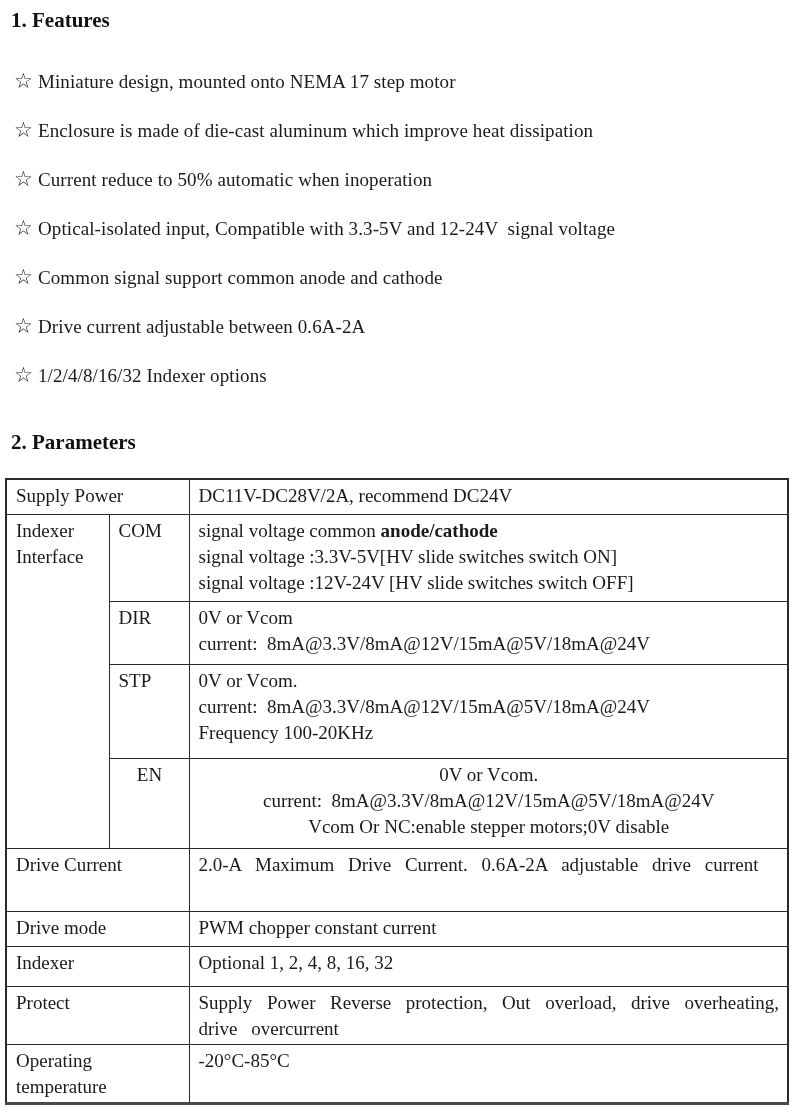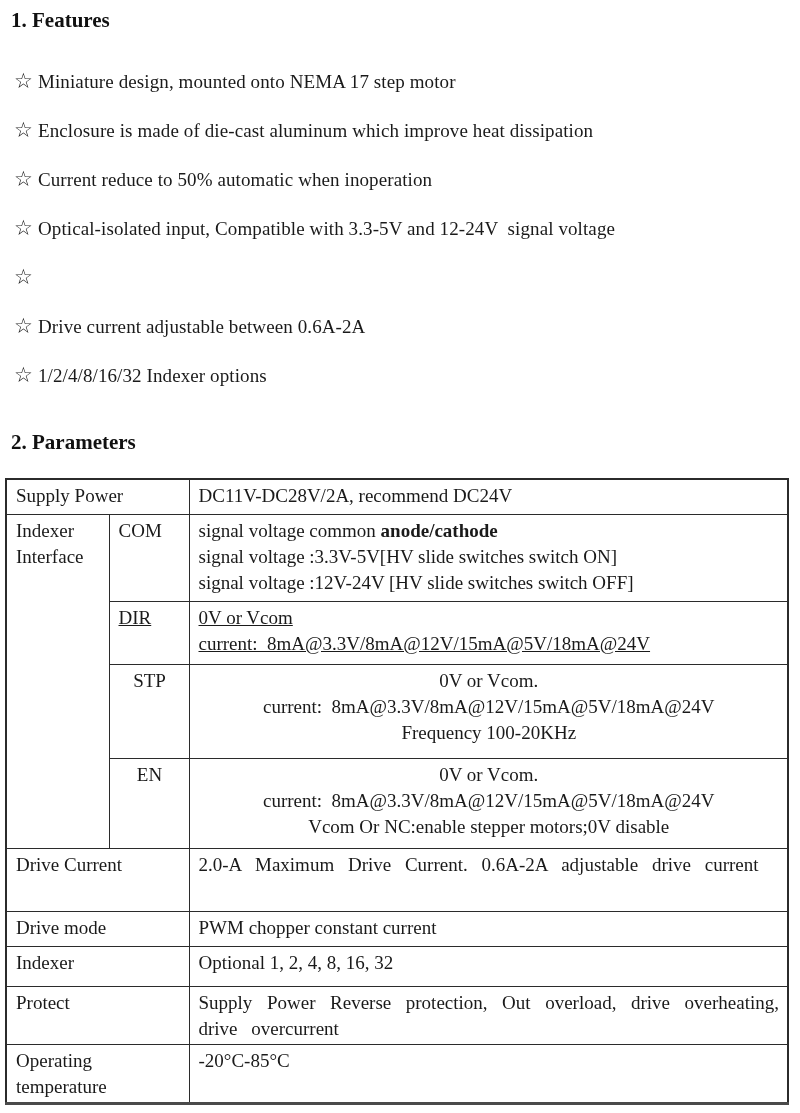--- a/index.html
+++ b/index.html
@@ -63,22 +63,22 @@
     padding: 3px 8px 2px 9px;
     line-height: 26px;
   }
   td.iface-cell { padding-top: 38px; }
   .justify { text-align: justify; word-spacing: 9px; }
   .cell-line strong { font-weight: bold; }
 
   
   tr.r-supply  { height: 35px; }
   tr.r-com     { height: 87px; }
-  tr.r-dir     { height: 63px; text-decoration: underline; }
-  tr.r-stp     { height: 94px; text-align: center; }
+  tr.r-dir     { height: 63px; }
+  tr.r-stp     { height: 94px; }
   tr.r-en      { height: 90px; text-align: center; }
   tr.r-dcur    { height: 63px; }
   tr.r-dmode   { height: 35px; }
   tr.r-indexer { height: 40px; }
   tr.r-protect { height: 58px; }
   tr.r-optemp  { height: 58px; }
 </style>
 </head>
 <body>
 
@@ -98,20 +98,21 @@
     <li class="feature-item">
       <span class="star">☆</span>
       <span class="feature-text">Current reduce to 50% automatic when inoperation</span>
     </li>
     <li class="feature-item">
       <span class="star">☆</span>
       <span class="feature-text">Optical-isolated input, Compatible with 3.3-5V and 12-24V &nbsp;signal voltage</span>
     </li>
     <li class="feature-item">
       <span class="star">☆</span>
+      <span class="feature-text">Common signal support common anode and cathode</span>
     </li>
     <li class="feature-item">
       <span class="star">☆</span>
       <span class="feature-text">Drive current adjustable between 0.6A-2A</span>
     </li>
     <li class="feature-item">
       <span class="star">☆</span>
       <span class="feature-text">1/2/4/8/16/32 Indexer options</span>
     </li>
   </ul>

